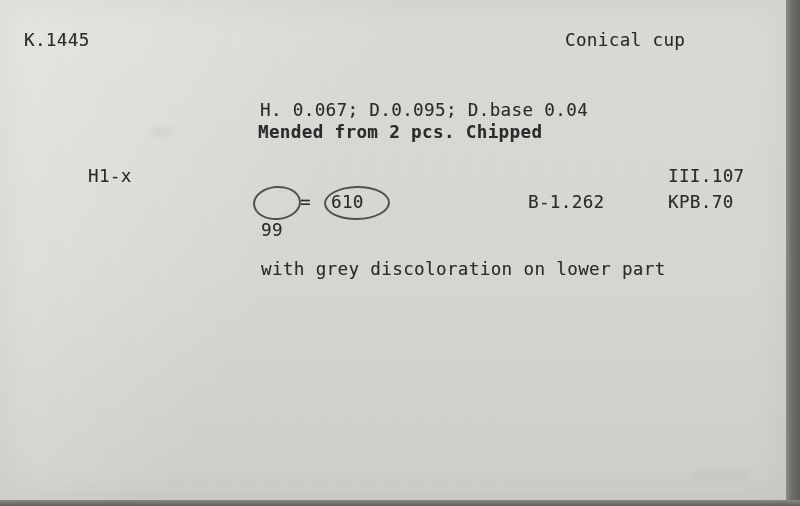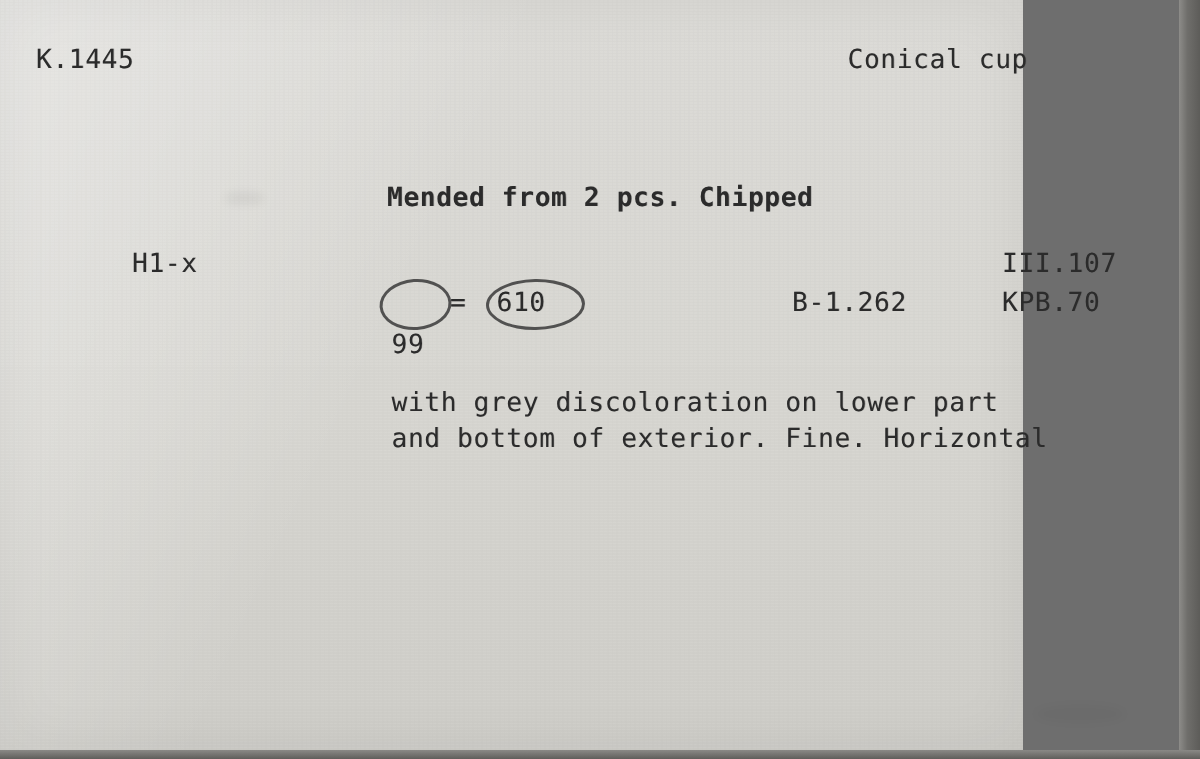--- a/index.html
+++ b/index.html
@@ -10,21 +10,21 @@
     width: 800px;
     height: 506px;
     background: #6e6e6e;
     font-family: "DejaVu Sans Mono", monospace;
     overflow: hidden;
   }
   #card {
     position: absolute;
     left: 0;
     top: 0;
-    width: 682px;
+    width: 786px;
     height: 500px;
     background: #d9d8d4;
     background-image:
       linear-gradient(115deg, rgba(255,255,255,0.35) 0%, rgba(255,255,255,0.0) 40%),
       linear-gradient(to bottom, #dbdad6 0%, #d7d6d1 55%, #cfcec9 100%);
     box-shadow: inset 0 0 40px rgba(0,0,0,0.05);
   }
   
   #grain {
     position: absolute;
@@ -114,36 +114,36 @@
 </head>
 <body>
 
 <div id="card">
 
   <div id="grain"></div>
 
   <div class="tx" id="catno">K.1445</div>
   <div class="tx" id="title">Conical cup</div>
 
+  <div class="tx" id="dims">H. 0.067; D.0.095; D.base 0.04</div>
   <div class="tx" id="mend">Mended from 2 pcs. Chipped</div>
 
   <div class="tx" id="hcode">H1-x</div>
 
   <div class="tx" id="num99">99</div>
   <div class="tx" id="eq">=</div>
   <div class="tx" id="num610">610</div>
   <div class="tx" id="bref">B-1.262</div>
 
   <div class="tx" id="iii">III.107</div>
   <div class="tx" id="kpb">KPB.70</div>
 
   <div class="circle" id="circle-99"></div>
   <div class="circle" id="circle-610"></div>
 
   <div class="tx" id="d2">with grey discoloration on lower part</div>
-  <div class="tx" id="d3">and bottom of exterior. Fine. Horizontal</div>
 
   <div class="smudge" id="smudge1"></div>
   <div class="smudge" id="smudge2"></div>
 </div>
 
 <div id="rightedge"></div>
 <div id="bottomedge"></div>
 
 </body></html>

